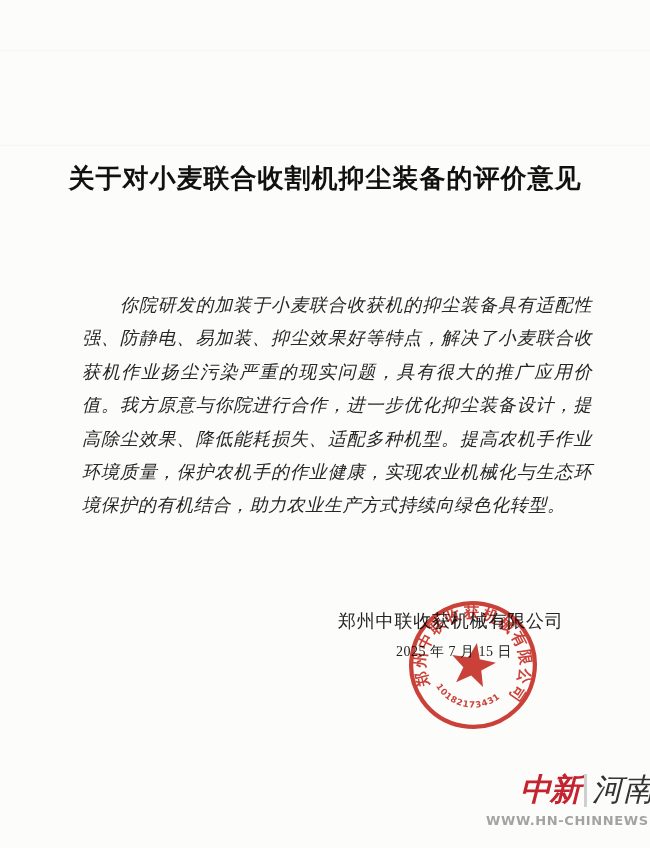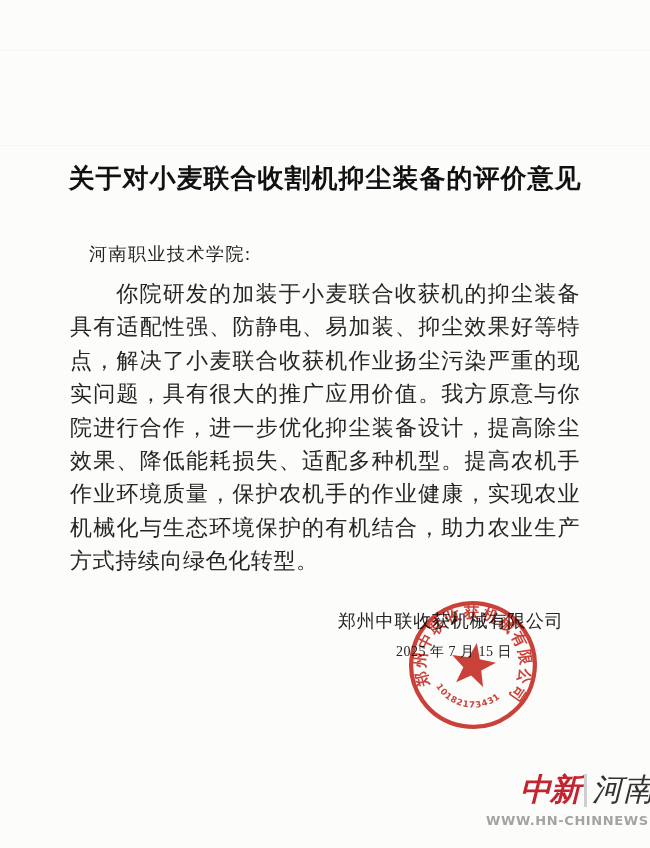--- a/index.html
+++ b/index.html
@@ -20,26 +20,27 @@
     text-align:center;
     font-size:26px; font-weight:bold; color:#111;
     letter-spacing:1px; margin:0;
   }
   .salutation {
     position:absolute; top:242px; left:89px;
     font-size:18px; color:#242424; letter-spacing:1.5px;
   }
   .body-par {
     position:absolute; top:277px; left:70px; width:510px;
-    font-size:22px; line-height:33.4px;
+    font-size:18px; line-height:33.4px;
     text-align:justify;
     text-indent:2.1em;
     color:#262626;
     letter-spacing:0.6px;
-    margin:0;
+    margin:12px;
+    font-style:italic;
   }
   .sign-company {
     position:absolute; top:609px; left:338px;
     font-size:18px; color:#242424; letter-spacing:0.8px;
     z-index:1;
   }
   .sign-date {
     position:absolute; top:643px; left:396px;
     font-size:14px; color:#242424; letter-spacing:0.5px;
     z-index:1;
@@ -75,21 +76,20 @@
 </head>
 <body>
 
 <div class="page">
 
   <div class="scanline l1"></div>
   <div class="scanline l2"></div>
 
   <h1 class="doc-title">关于对小麦联合收割机抑尘装备的评价意见</h1>
 
-  <div class="salutation">河南职业技术学院:</div>
 
   <p class="body-par">你院研发的加装于小麦联合收获机的抑尘装备具有适配性强、防静电、易加装、抑尘效果好等特点，解决了小麦联合收获机作业扬尘污染严重的现实问题，具有很大的推广应用价值。我方原意与你院进行合作，进一步优化抑尘装备设计，提高除尘效果、降低能耗损失、适配多种机型。提高农机手作业环境质量，保护农机手的作业健康，实现农业机械化与生态环境保护的有机结合，助力农业生产方式持续向绿色化转型。</p>
 
   <div class="sign-company">郑州中联收获机械有限公司</div>
   <div class="sign-date">2025 年 7 月 15 日</div>
 
   <svg class="seal" viewBox="0 0 150 150" xmlns="http://www.w3.org/2000/svg">
     <defs>
       <path id="sealTopArc" d="M 36.5 102 A 47 47 0 1 1 113.5 102" fill="none"></path>
       <path id="sealBottomArc" d="M 42.8 102 A 42 42 0 0 0 107.2 102" fill="none"></path>

